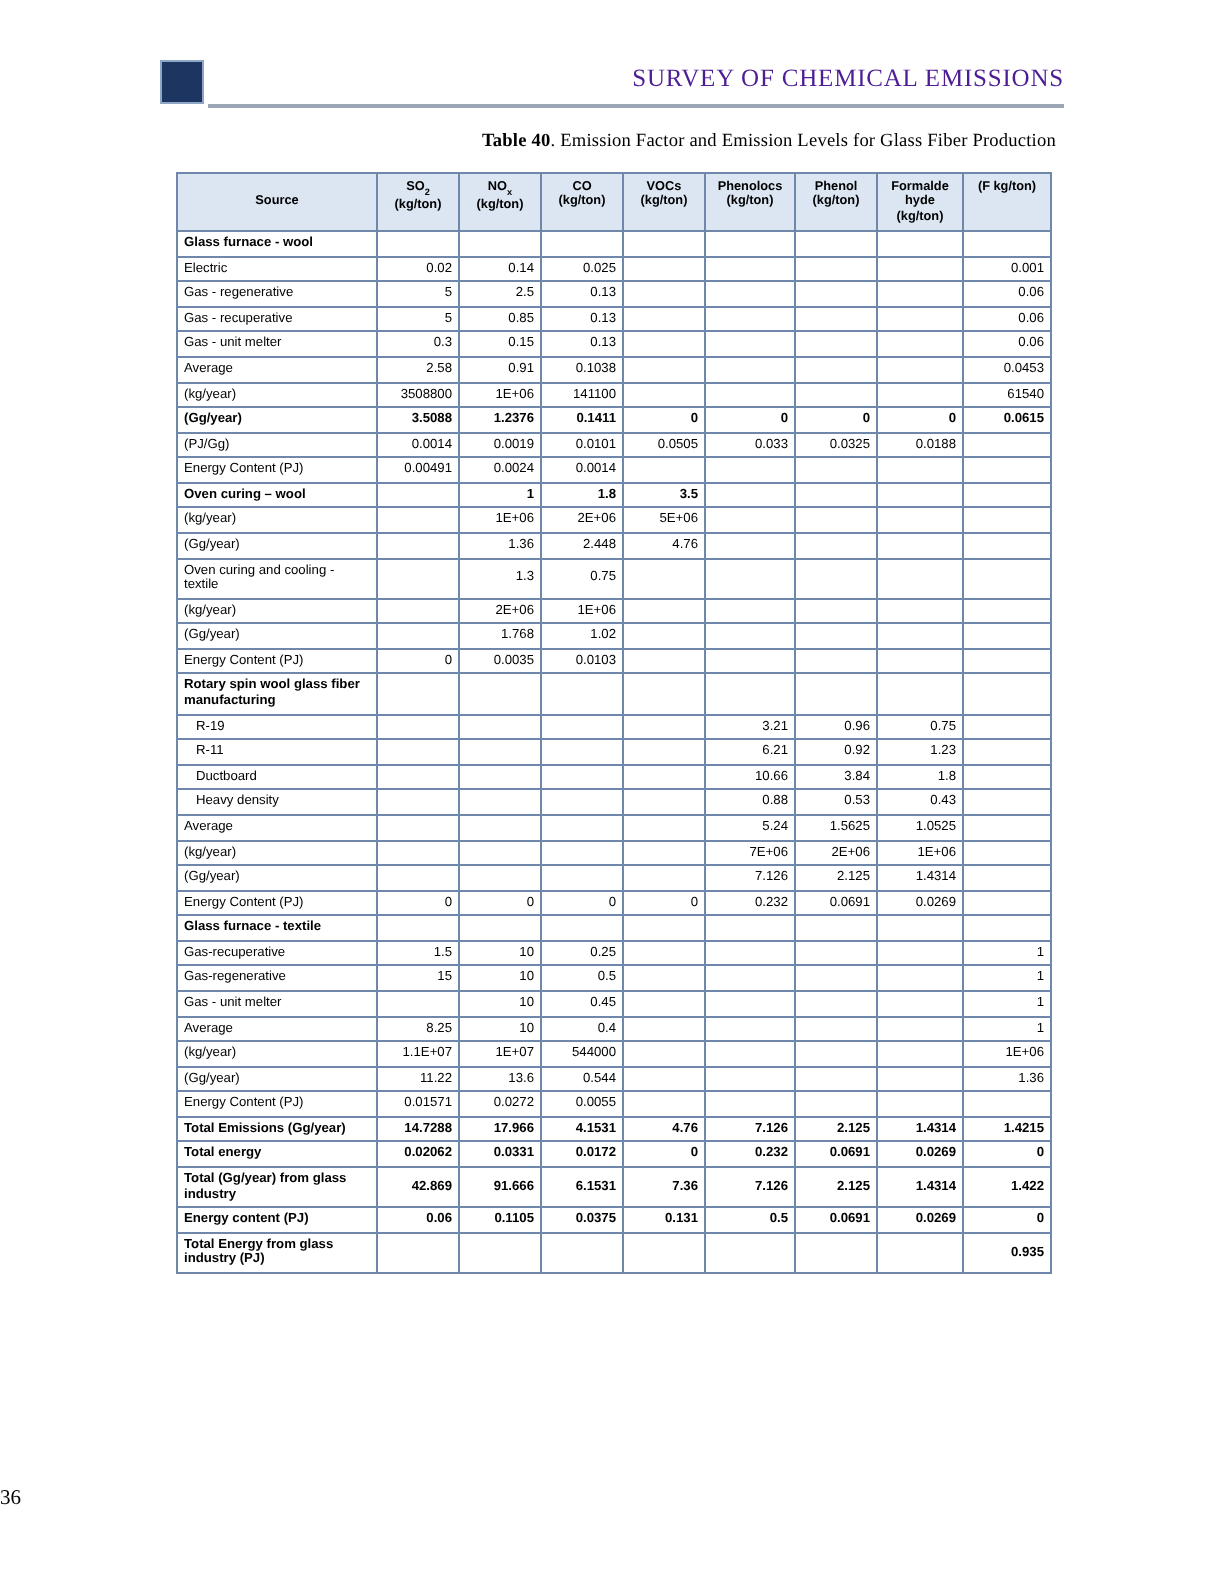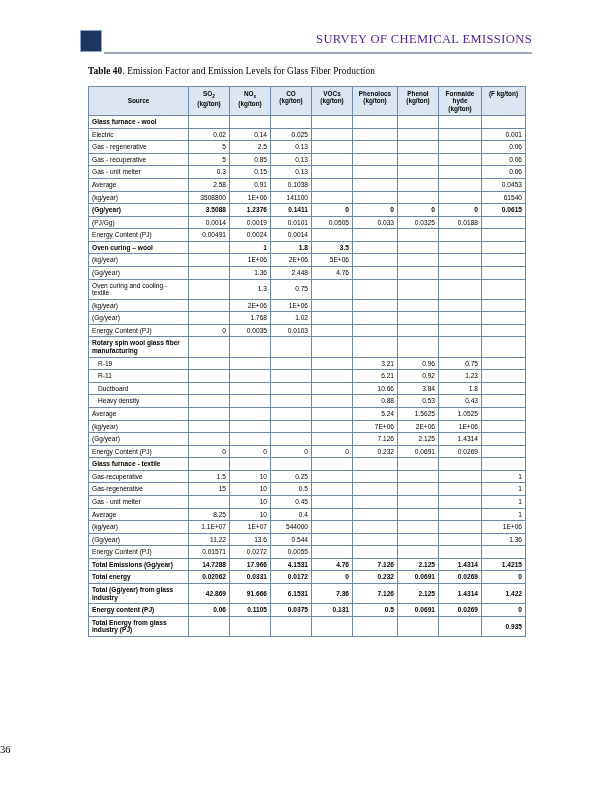--- a/index.html
+++ b/index.html
@@ -58,20 +58,21 @@
   
   .table-caption {
     position: absolute;
     left: 88px;
     top: 66px;
     width: 440px;
     font-family: "Liberation Serif", serif;
     font-size: 9.3px;
     color: #000;
     letter-spacing: 0.1px;
+    text-align: right;
   }
   .table-caption b { font-weight: bold; }
 
   
   .emissions-table {
     position: absolute;
     left: 88px;
     top: 86px;
     width: 437px;
     border-collapse: collapse;

